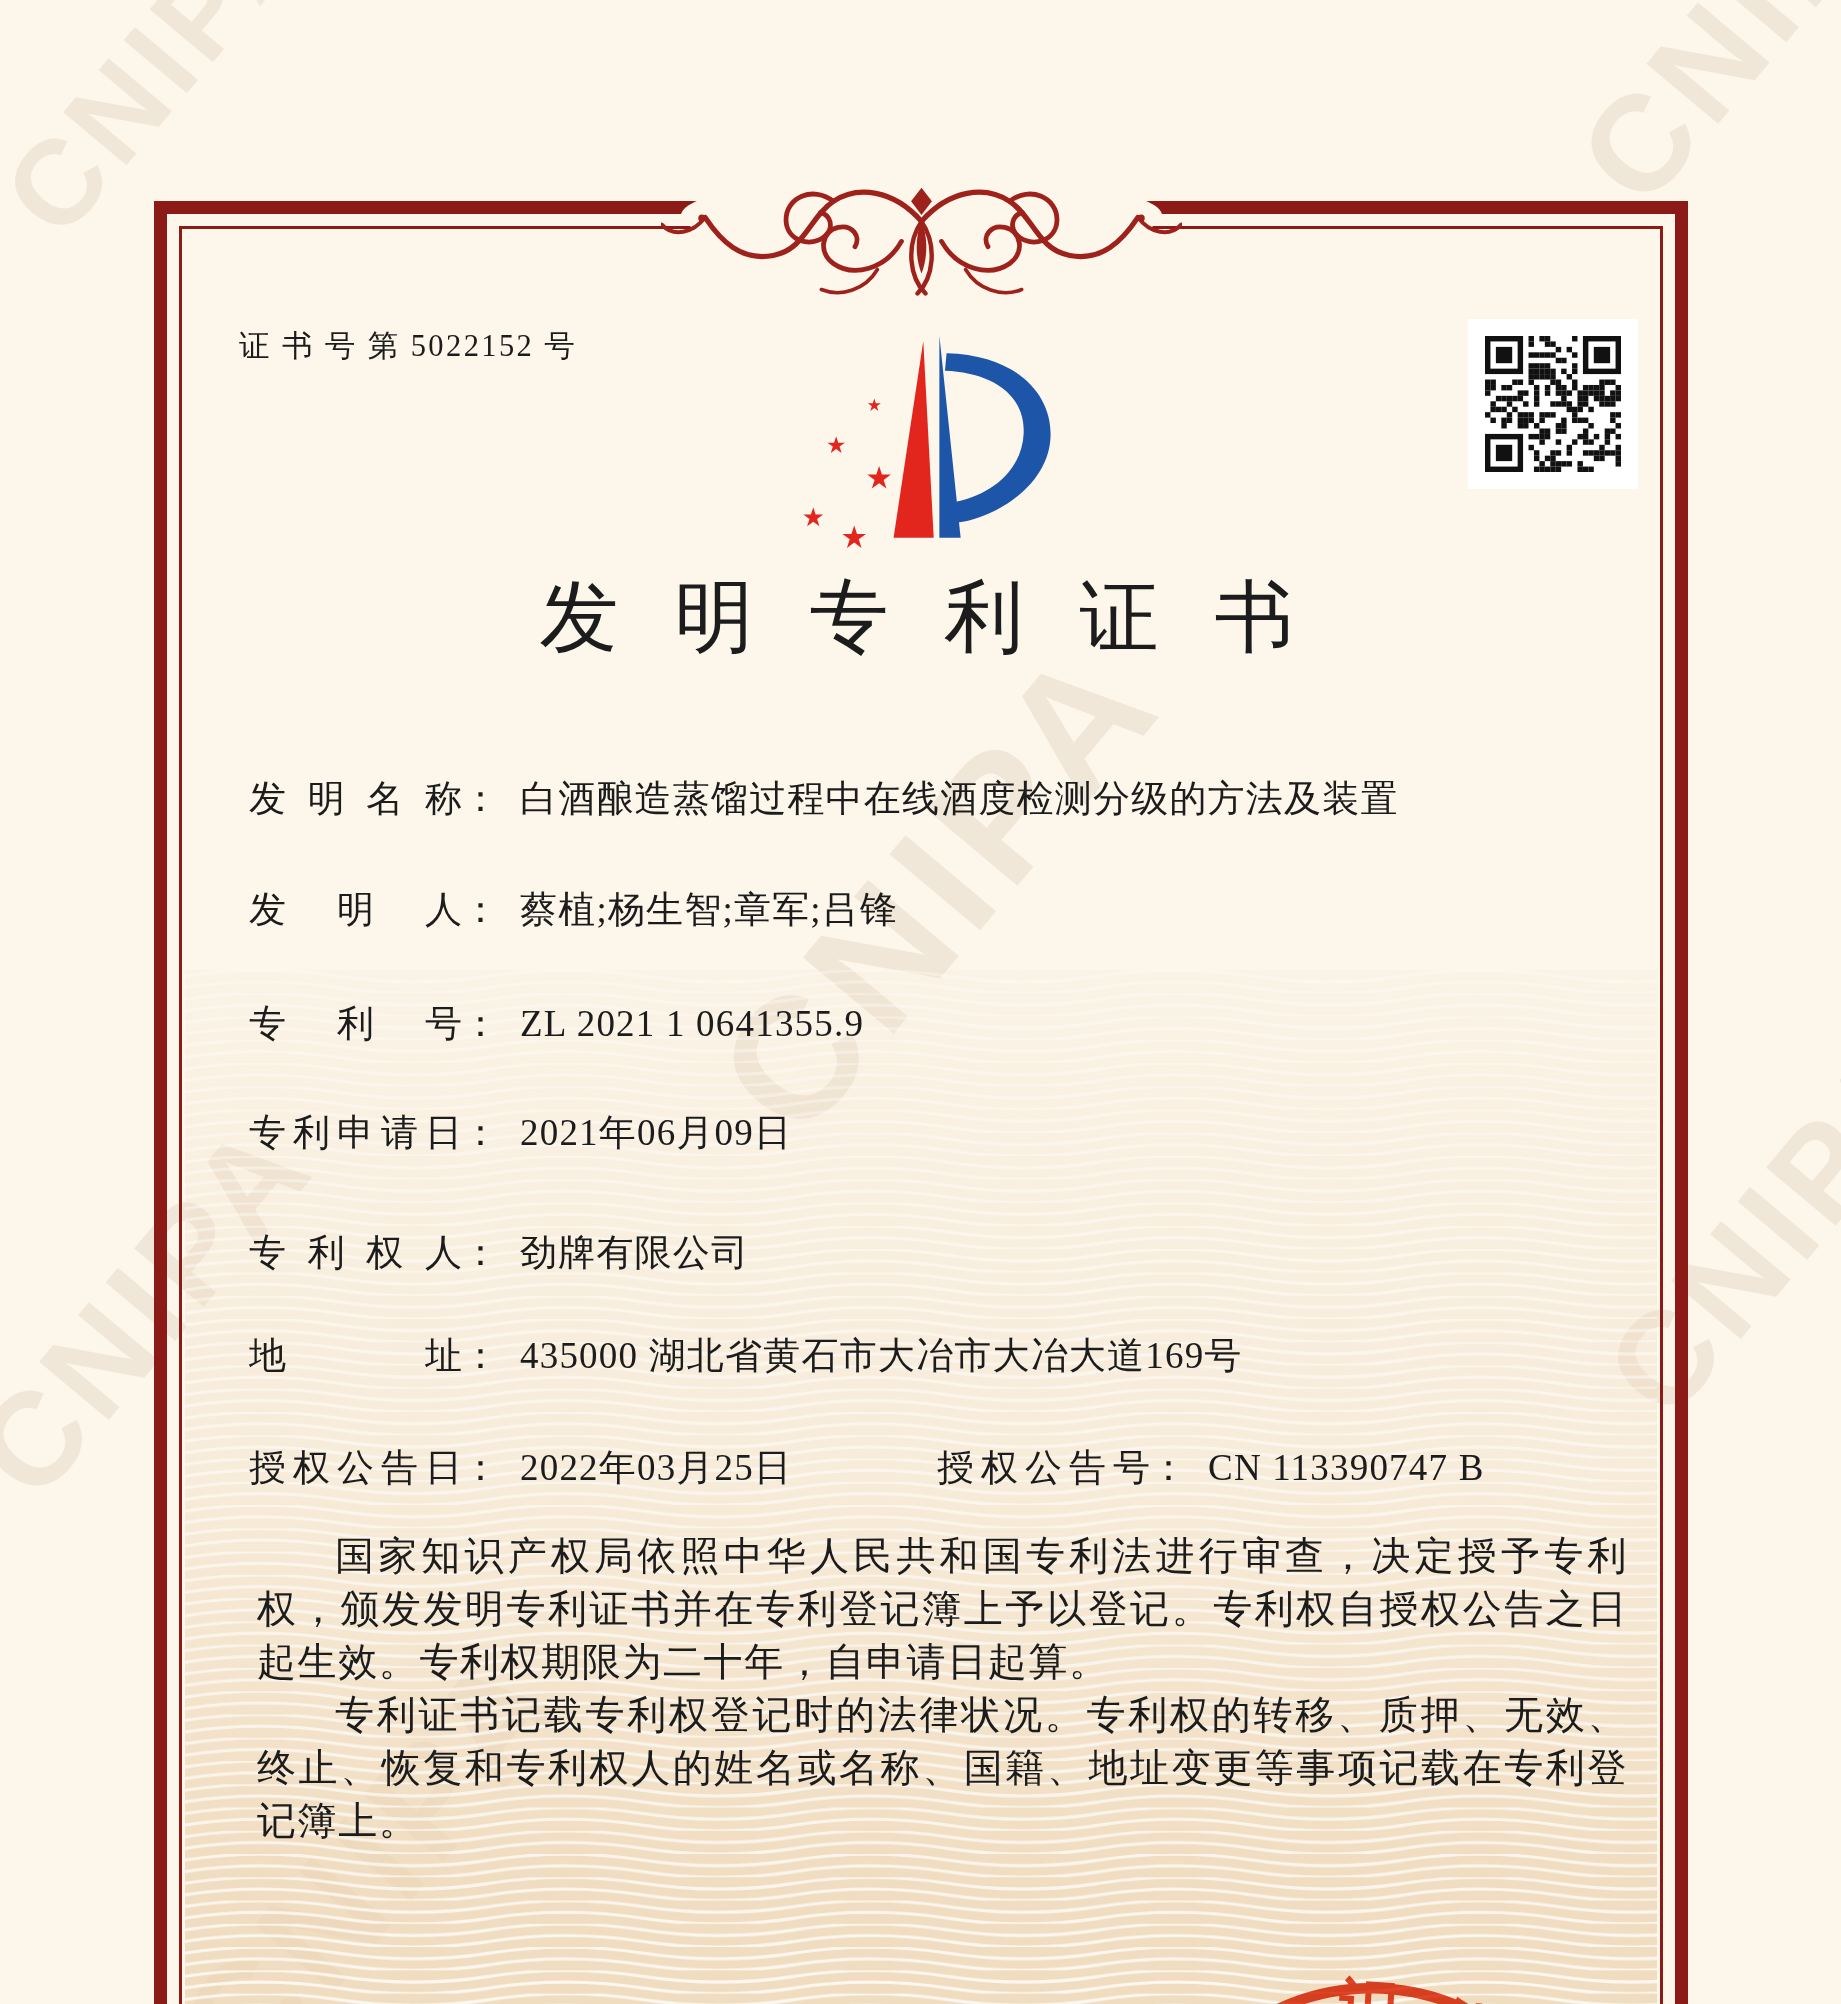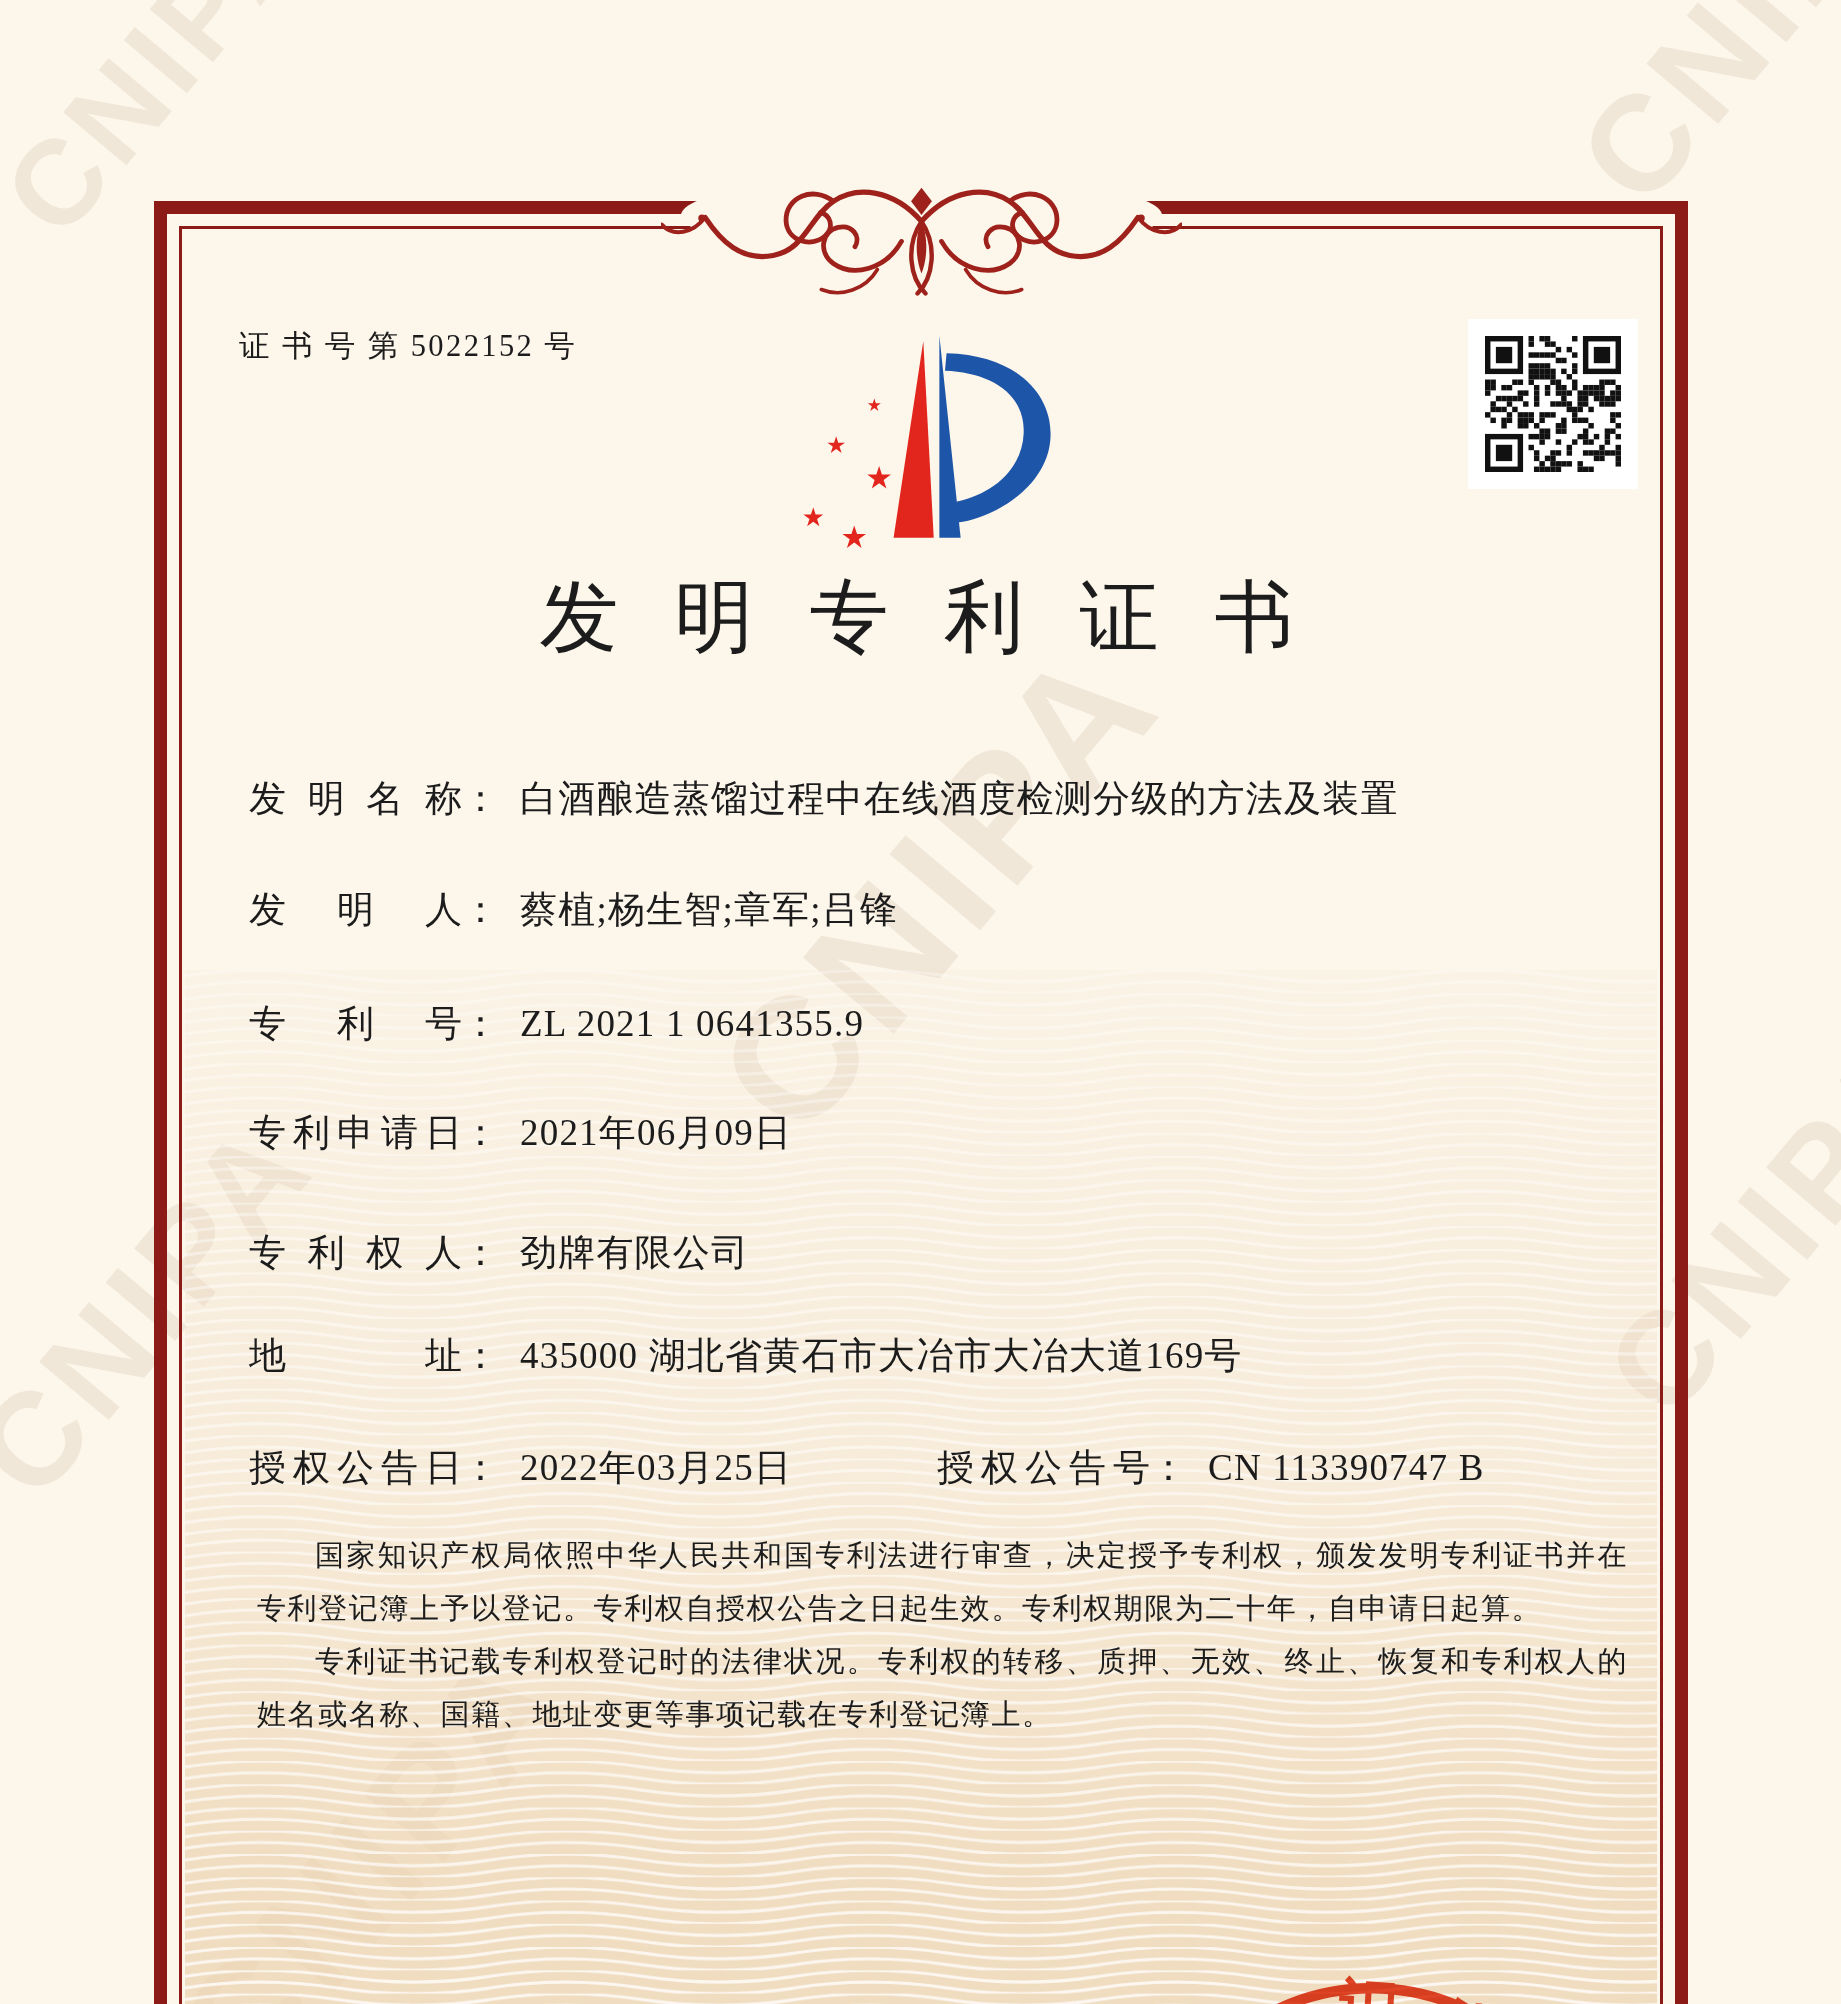--- a/index.html
+++ b/index.html
@@ -41,21 +41,21 @@
   }
   
   .field{position:absolute;left:249px;font-size:37px;white-space:nowrap;z-index:4;}
   .flabel{display:inline-block;width:213px;text-align:justify;text-align-last:justify;}
   .fvalue{margin-left:21px;letter-spacing:1.2px;}
   .pair2{position:absolute;left:688px;top:0;}
   .r1{top:774px;}.r2{top:885px;}.r3{top:999px;}.r4{top:1108px;}
   .r5{top:1228px;}.r6{top:1331px;}.r7{top:1443px;}
   
   .bodytext{position:absolute;left:257px;top:1529px;width:1371px;z-index:4;}
-  .bodytext p{margin:0;font-size:29px;line-height:53px;letter-spacing:1.6px;text-align:justify;text-indent:2em;}
+  .bodytext p{margin:0;font-size:39px;line-height:53px;letter-spacing:1.6px;text-align:justify;text-indent:2em;}
   .seal{position:absolute;left:1135px;top:1973px;z-index:6;mix-blend-mode:multiply;opacity:.95;line-height:0;}
 </style>
 </head>
 <body>
 
 <svg width="0" height="0" style="position:absolute" aria-hidden="true">
   <defs>
     <polygon id="star" points="0,-1 0.2245,-0.309 0.951,-0.309 0.3633,0.118 0.5878,0.809 0,0.382 -0.5878,0.809 -0.3633,0.118 -0.951,-0.309 -0.2245,-0.309"></polygon>
     <g id="ornHalf" fill="none" stroke="var(--ornament_red)" stroke-linecap="round">
       <path d="M650 120 C 720 40 810 30 870 70 C 930 110 940 190 1020 205 C 1100 220 1150 170 1190 110" stroke-width="13"></path>

